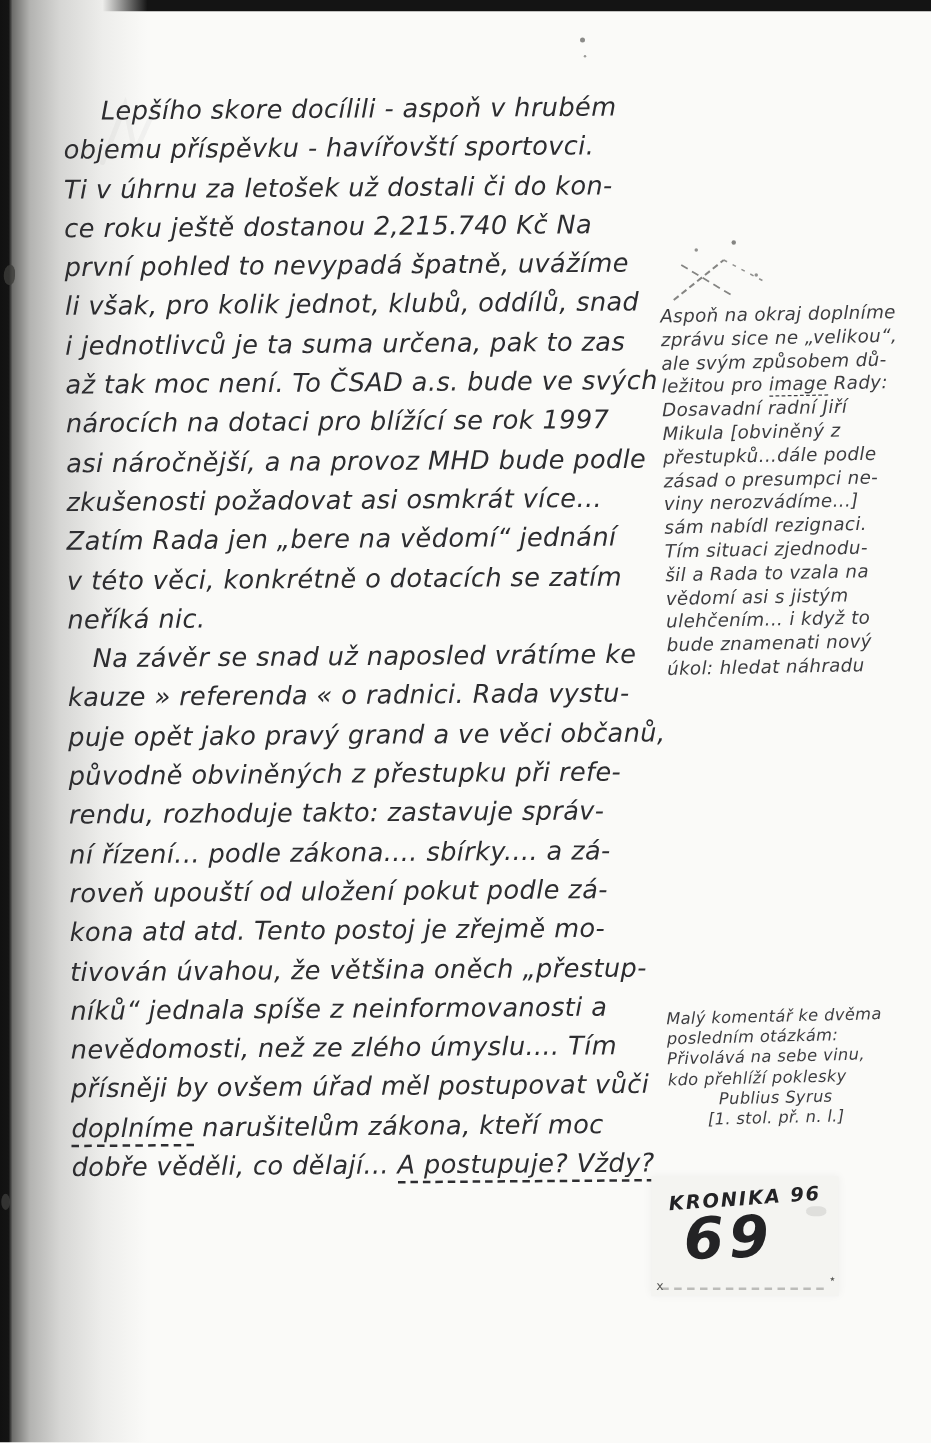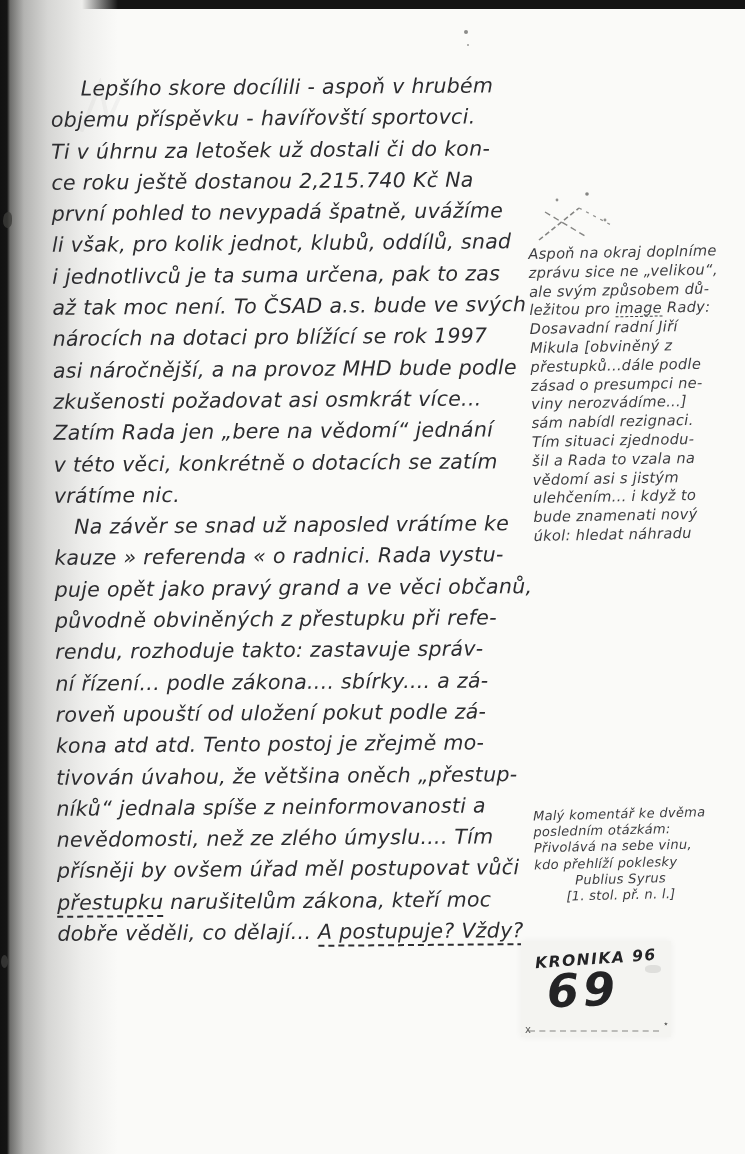--- a/index.html
+++ b/index.html
@@ -76,36 +76,36 @@
       <div class="line"><span>ce roku ještě dostanou 2,215.740 Kč Na</span></div>
       <div class="line"><span>první pohled to nevypadá špatně, uvážíme</span></div>
       <div class="line"><span>li však, pro kolik jednot, klubů, oddílů, snad</span></div>
       <div class="line"><span>i jednotlivců je ta suma určena, pak to zas</span></div>
       <div class="line"><span>až tak moc není. To ČSAD a.s. bude ve svých</span></div>
       <div class="line"><span>nárocích na dotaci pro blížící se rok 1997</span></div>
       <div class="line"><span>asi náročnější, a na provoz MHD bude podle</span></div>
       <div class="line"><span>zkušenosti požadovat asi osmkrát více...</span></div>
       <div class="line"><span>Zatím Rada jen „bere na vědomí“ jednání</span></div>
       <div class="line"><span>v této věci, konkrétně o dotacích se zatím</span></div>
-      <div class="line"><span>vrátíme nic.</span></div>
+      <div class="line"><span>neříká nic.</span></div>
     </div>
     <div class="paragraph" style="--indent: 20px;">
       <div class="line"><span>Na závěr se snad už naposled vrátíme ke</span></div>
       <div class="line"><span>kauze » referenda « o radnici. Rada vystu-</span></div>
       <div class="line"><span>puje opět jako pravý grand a ve věci občanů,</span></div>
       <div class="line"><span>původně obviněných z přestupku při refe-</span></div>
       <div class="line"><span>rendu, rozhoduje takto: zastavuje správ-</span></div>
       <div class="line"><span>ní řízení... podle zákona.... sbírky.... a zá-</span></div>
       <div class="line"><span>roveň upouští od uložení pokut podle zá-</span></div>
       <div class="line"><span>kona atd atd. Tento postoj je zřejmě mo-</span></div>
       <div class="line"><span>tivován úvahou, že většina oněch „přestup-</span></div>
       <div class="line"><span>níků“ jednala spíše z neinformovanosti a</span></div>
       <div class="line"><span>nevědomosti, než ze zlého úmyslu.... Tím</span></div>
       <div class="line"><span>přísněji by ovšem úřad měl postupovat vůči</span></div>
-      <div class="line"><span class="u">přestupku</span><span> narušitelům zákona, kteří moc</span></div>
+      <div class="line"><span class="u">doplníme</span><span> narušitelům zákona, kteří moc</span></div>
       <div class="line"><span>dobře věděli, co dělají... </span><span class="u">A postupuje? Vždy?</span></div>
     </div>
   </div>
 
 <svg class="asterisk" width="92" height="66" viewBox="0 0 92 66">
   <path d="M6 54 L46 22" stroke="#5d5d5b" stroke-width="1.6" fill="none" stroke-dasharray="5 3"></path>
   <path d="M12 26 L52 50" stroke="#5d5d5b" stroke-width="1.4" fill="none" stroke-dasharray="6 4"></path>
   <path d="M46 22 L80 40" stroke="#6d6d6b" stroke-width="1.2" fill="none" stroke-dasharray="3 5"></path>
   <circle cx="54" cy="8" r="1.8" fill="#5d5d5b"></circle>
   <circle cx="24" cy="14" r="1.4" fill="#6d6d6b"></circle>

